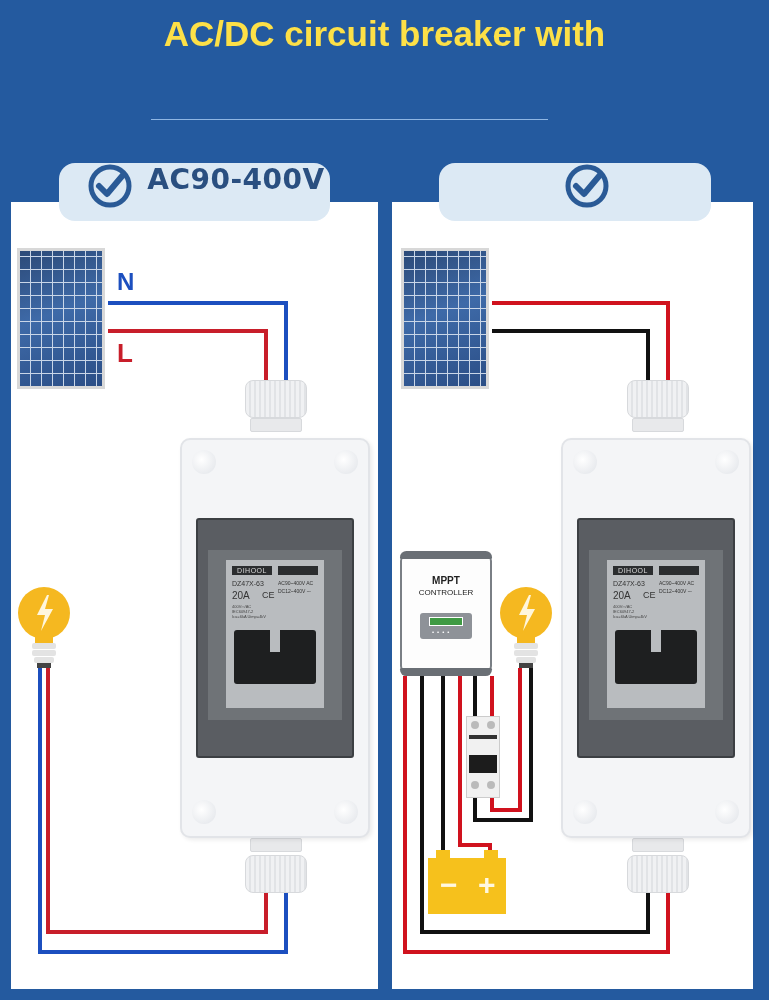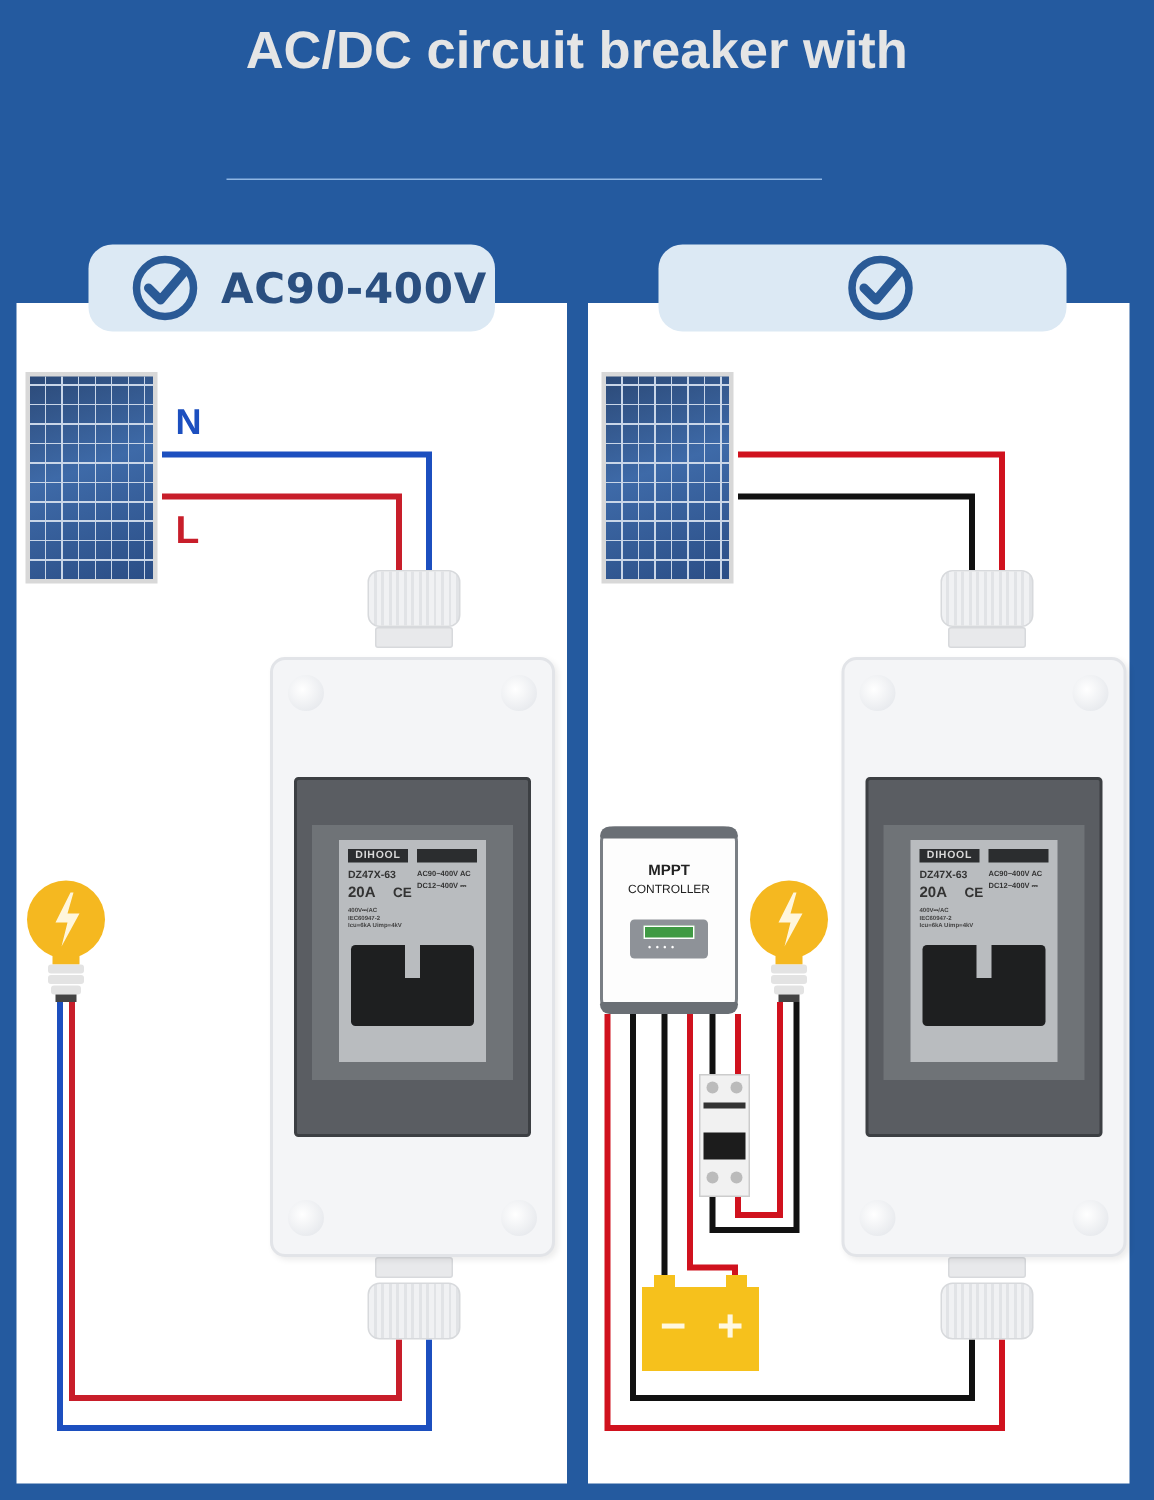--- a/index.html
+++ b/index.html
@@ -1,32 +1,32 @@
 <!DOCTYPE html>
 <html><head>
 <meta charset="utf-8">
 <style>
   * { box-sizing: border-box; margin: 0; padding: 0; }
   html, body { width: 769px; height: 1000px; overflow: hidden; }
   body { background: #245a9f; font-family: "Liberation Sans", sans-serif; position: relative; }
 
   .title {
     position: absolute; left: 0; top: 12px; width: 769px; text-align: center;
-    color: #e5e5e5; font-weight: bold; font-size: 35px; line-height: 44px;
+    color: #fde047; font-weight: bold; font-size: 35px; line-height: 44px;
   }
   .title-rule { position: absolute; left: 151px; top: 119px; width: 221px; height: 1px; background: #8fb6e3; }
   .title-rule { left: 151px; width: 221px; }
 
   .panel { position: absolute; background: #ffffff; }
   .panel.left { left: 11px; top: 202px; width: 367px; height: 787px; }
   .panel.right { left: 392px; top: 202px; width: 361px; height: 787px; }
 
   .badge {
     position: absolute; height: 58px; border-radius: 16px; background: #dce9f4;
-    display: flex; align-items: center; justify-content: center; gap: 14px;
+    display: flex; justify-content: center; gap: 14px;
     color: #2a4f80; font-family: "DejaVu Sans", sans-serif; font-size: 28px; font-weight: bold;
     letter-spacing: 0.5px;
     padding-left: 23px;
   }
   .badge.left { left: 59px; top: 163px; width: 271px; }
   .badge.right { left: 439px; top: 163px; width: 272px; }
   .badge svg { width: 46px; height: 46px; }
 
   svg.wires { position: absolute; left: 0; top: 0; width: 769px; height: 1000px; pointer-events: none; }
 
@@ -47,21 +47,21 @@
 
   .enclosure { position: absolute; width: 190px; height: 400px; background: #f4f5f7; border: 2px solid #e2e4e8; border-radius: 10px; box-shadow: 2px 2px 4px rgba(0,0,0,0.08); }
   .enclosure.left { left: 180px; top: 438px; }
   .enclosure.right { left: 561px; top: 438px; }
   .enclosure .screw { position: absolute; width: 24px; height: 24px; border-radius: 50%; background: radial-gradient(circle at 40% 40%, #ffffff, #e0e3e8); }
   .enclosure .window {
     position: absolute; left: 14px; top: 78px; width: 158px; height: 240px; background: #5a5d62;
     border: 2px solid #3c3f43; border-radius: 3px;
   }
   .enclosure .window .inner { position: absolute; left: 10px; top: 30px; width: 134px; height: 170px; background: #6f7377; }
-  .breaker { position: absolute; left: 18px; top: 10px; width: 98px; height: 148px; background: #b9bcbf; font-weight: bold; }
+  .breaker { position: absolute; left: 18px; top: 10px; width: 98px; height: 148px; background: #b9bcbf; }
   .breaker .brand { position: absolute; left: 6px; top: 6px; width: 40px; height: 9px; background: #2b2d2f; color: #d9d9d9; font-size: 7px; line-height: 9px; text-align: center; letter-spacing: 0.5px; }
   .breaker .brand2 { position: absolute; left: 52px; top: 6px; width: 40px; height: 9px; background: #2b2d2f; }
   .breaker .model { position: absolute; left: 6px; top: 20px; font-size: 7px; color: #333; }
   .breaker .rating { position: absolute; left: 6px; top: 30px; font-size: 10px; color: #333; }
   .breaker .ce { position: absolute; left: 36px; top: 30px; font-size: 9px; color: #333; }
   .breaker .spec1 { position: absolute; left: 52px; top: 20px; font-size: 5px; color: #333; }
   .breaker .spec2 { position: absolute; left: 52px; top: 28px; font-size: 5px; color: #333; }
   .breaker .small { position: absolute; left: 6px; top: 44px; font-size: 4px; color: #444; line-height: 5px; }
   .breaker .toggle { position: absolute; left: 8px; top: 70px; width: 82px; height: 54px; background: #1e1f20; border-radius: 3px; }
   .breaker .toggle::before { content: ""; position: absolute; left: 36px; top: 0; width: 10px; height: 22px; background: #b9bcbf; }

